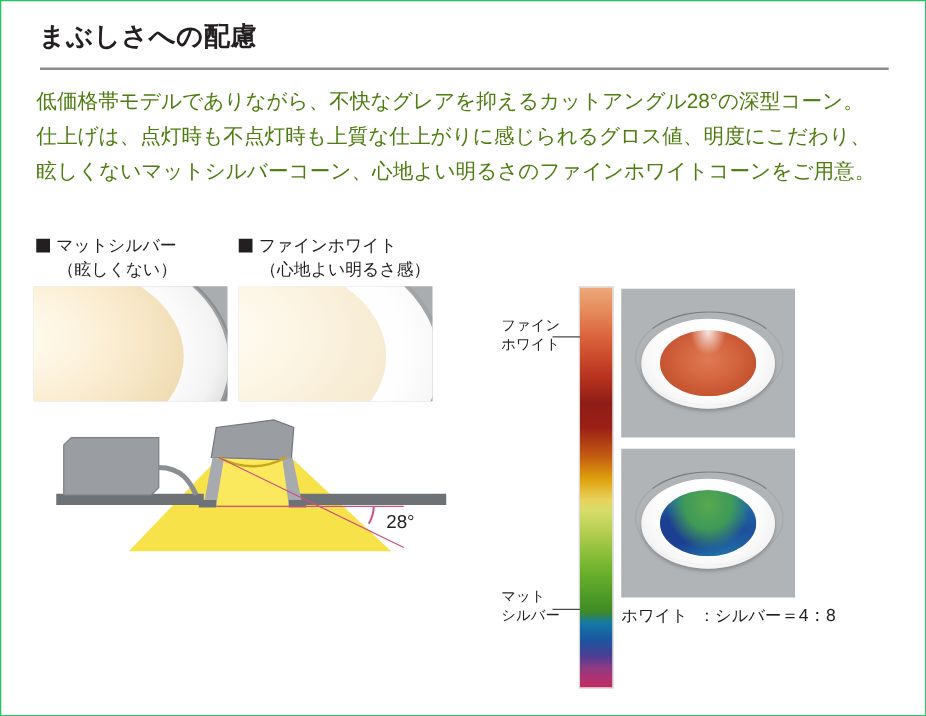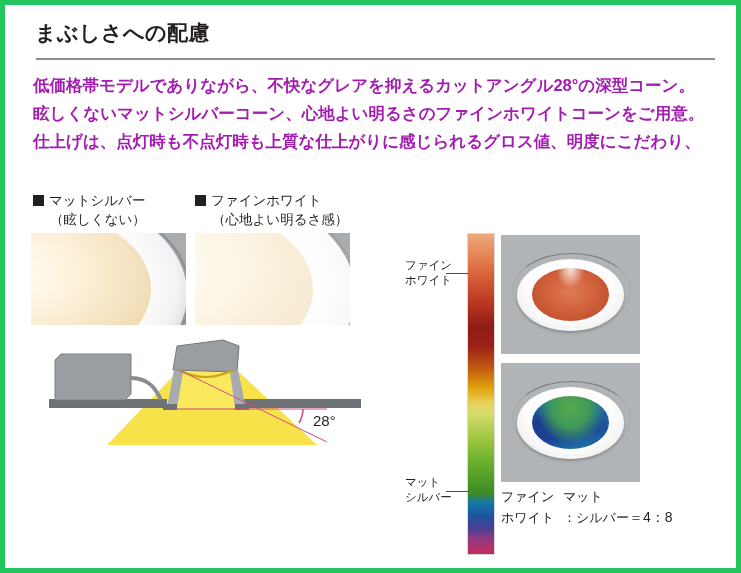--- a/index.html
+++ b/index.html
@@ -9,21 +9,21 @@
   }
   body {
     font-family: "Liberation Sans", "DejaVu Sans", sans-serif;
     color: #231f20;
   }
   #page {
     position: relative;
     width: 741px;
     height: 573px;
     background: #ffffff;
-    border: 5px solid #22c55e;
+    border: 1px solid #22c55e;
     box-sizing: border-box;
     overflow: hidden;
   }
 
   
   .page-title {
     position: absolute;
     left: 30px;
     top: 14px;
     font-size: 21px;
@@ -43,22 +43,21 @@
 
   
   .lead {
     position: absolute;
     left: 28px;
     top: 66px;
     width: 690px;
     font-size: 16.5px;
     line-height: 28px;
     letter-spacing: 0px;
-    color: #a21caf;
-    font-weight: bold;
+    color: #4d7c0f;
   }
   .lead div { white-space: nowrap; }
 
   
   .swatch-cap {
     position: absolute;
     font-size: 13.5px;
     line-height: 19px;
     color: #231f20;
     white-space: nowrap;
@@ -255,22 +254,22 @@
 </head>
 <body>
 
 <div id="page">
 
   <div class="page-title">まぶしさへの配慮</div>
   <div class="title-rule"></div>
 
   <div class="lead">
     <div>低価格帯モデルでありながら、不快なグレアを抑えるカットアングル28°の深型コーン。</div>
+    <div>仕上げは、点灯時も不点灯時も上質な仕上がりに感じられるグロス値、明度にこだわり、</div>
     <div>眩しくないマットシルバーコーン、心地よい明るさのファインホワイトコーンをご用意。</div>
-    <div>仕上げは、点灯時も不点灯時も上質な仕上がりに感じられるグロス値、明度にこだわり、</div>
   </div>
 
   <div class="swatch-cap" id="cap-matte">
     <span class="bullet"></span><span>マットシルバー</span>
     <span class="sub">（眩しくない）</span>
   </div>
 
   <div class="swatch-cap" id="cap-fine">
     <span class="bullet"></span><span>ファインホワイト</span>
     <span class="sub">（心地よい明るさ感）</span>
@@ -338,20 +337,17 @@
     <div class="disc"></div>
   </div>
 
   <div class="thermal" id="thermal-matte">
     <div class="trim"></div>
     <div class="disc"></div>
   </div>
 
   <div id="ratio-note">
     <div class="ln">
-      <span class="r-a">ファイン</span><span class="r-b">マット</span>
-    </div>
-    <div class="ln">
       <span class="r-a">ホワイト</span><span>：</span><span>シルバー</span><span class="eq">＝</span><span class="eq">4：8</span>
     </div>
   </div>
 
 </div>
 
 </body></html>

